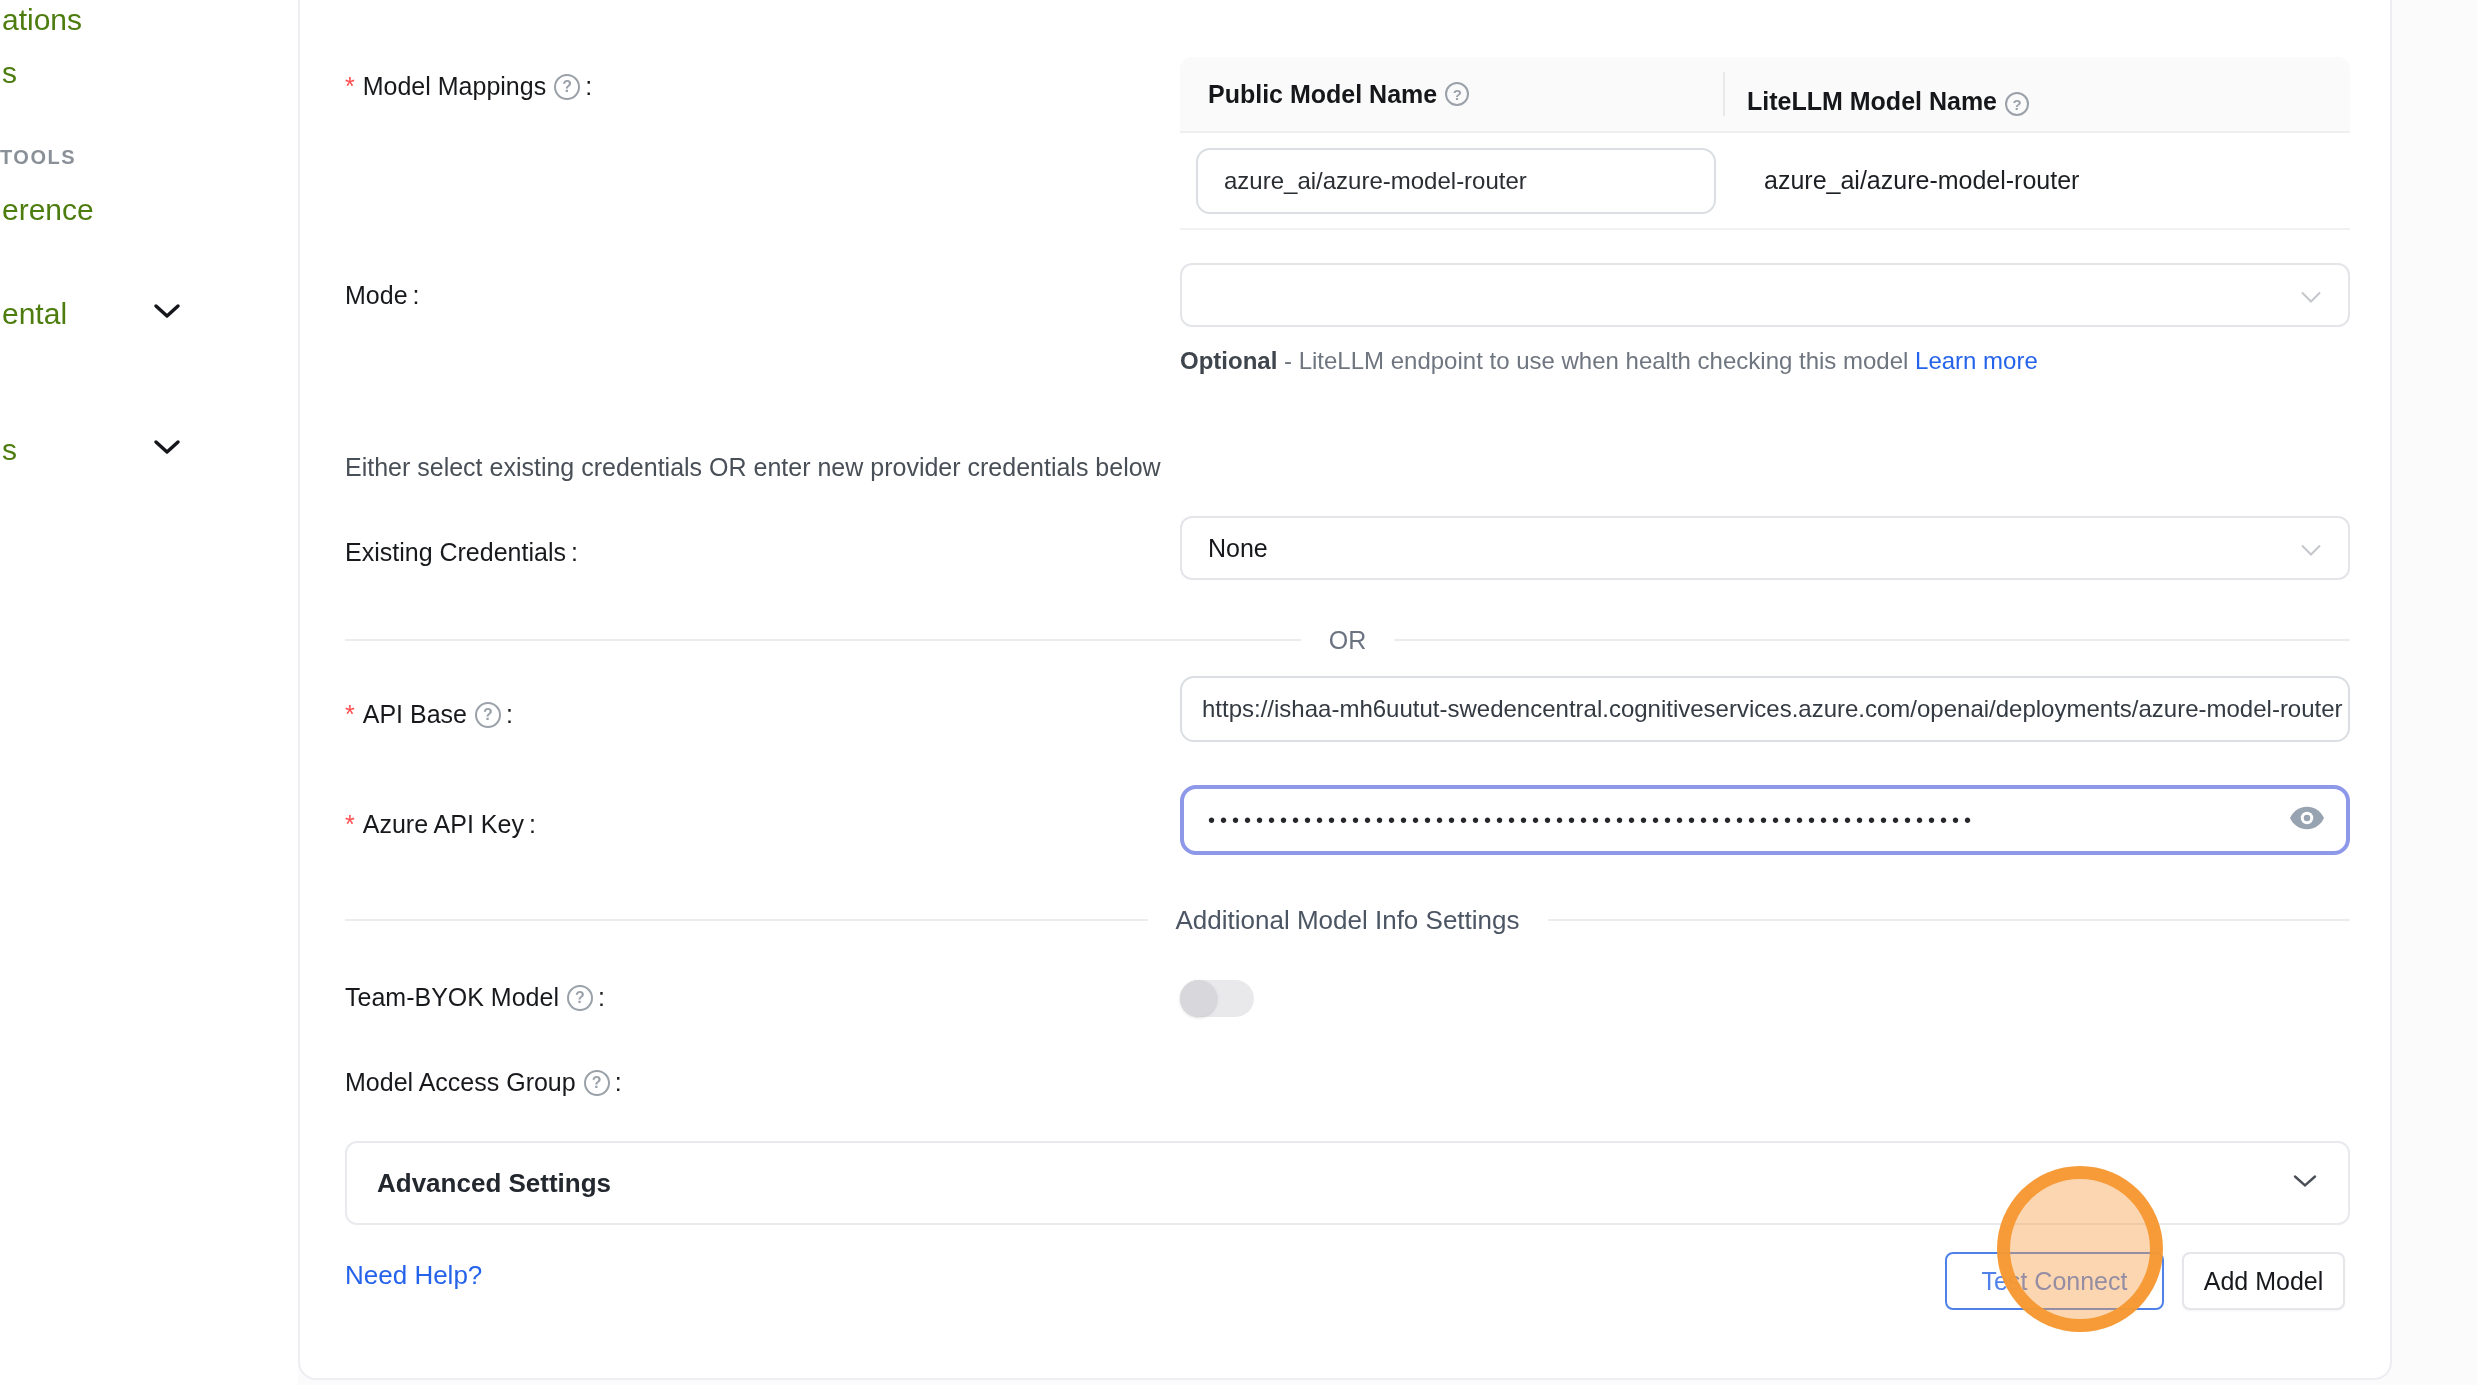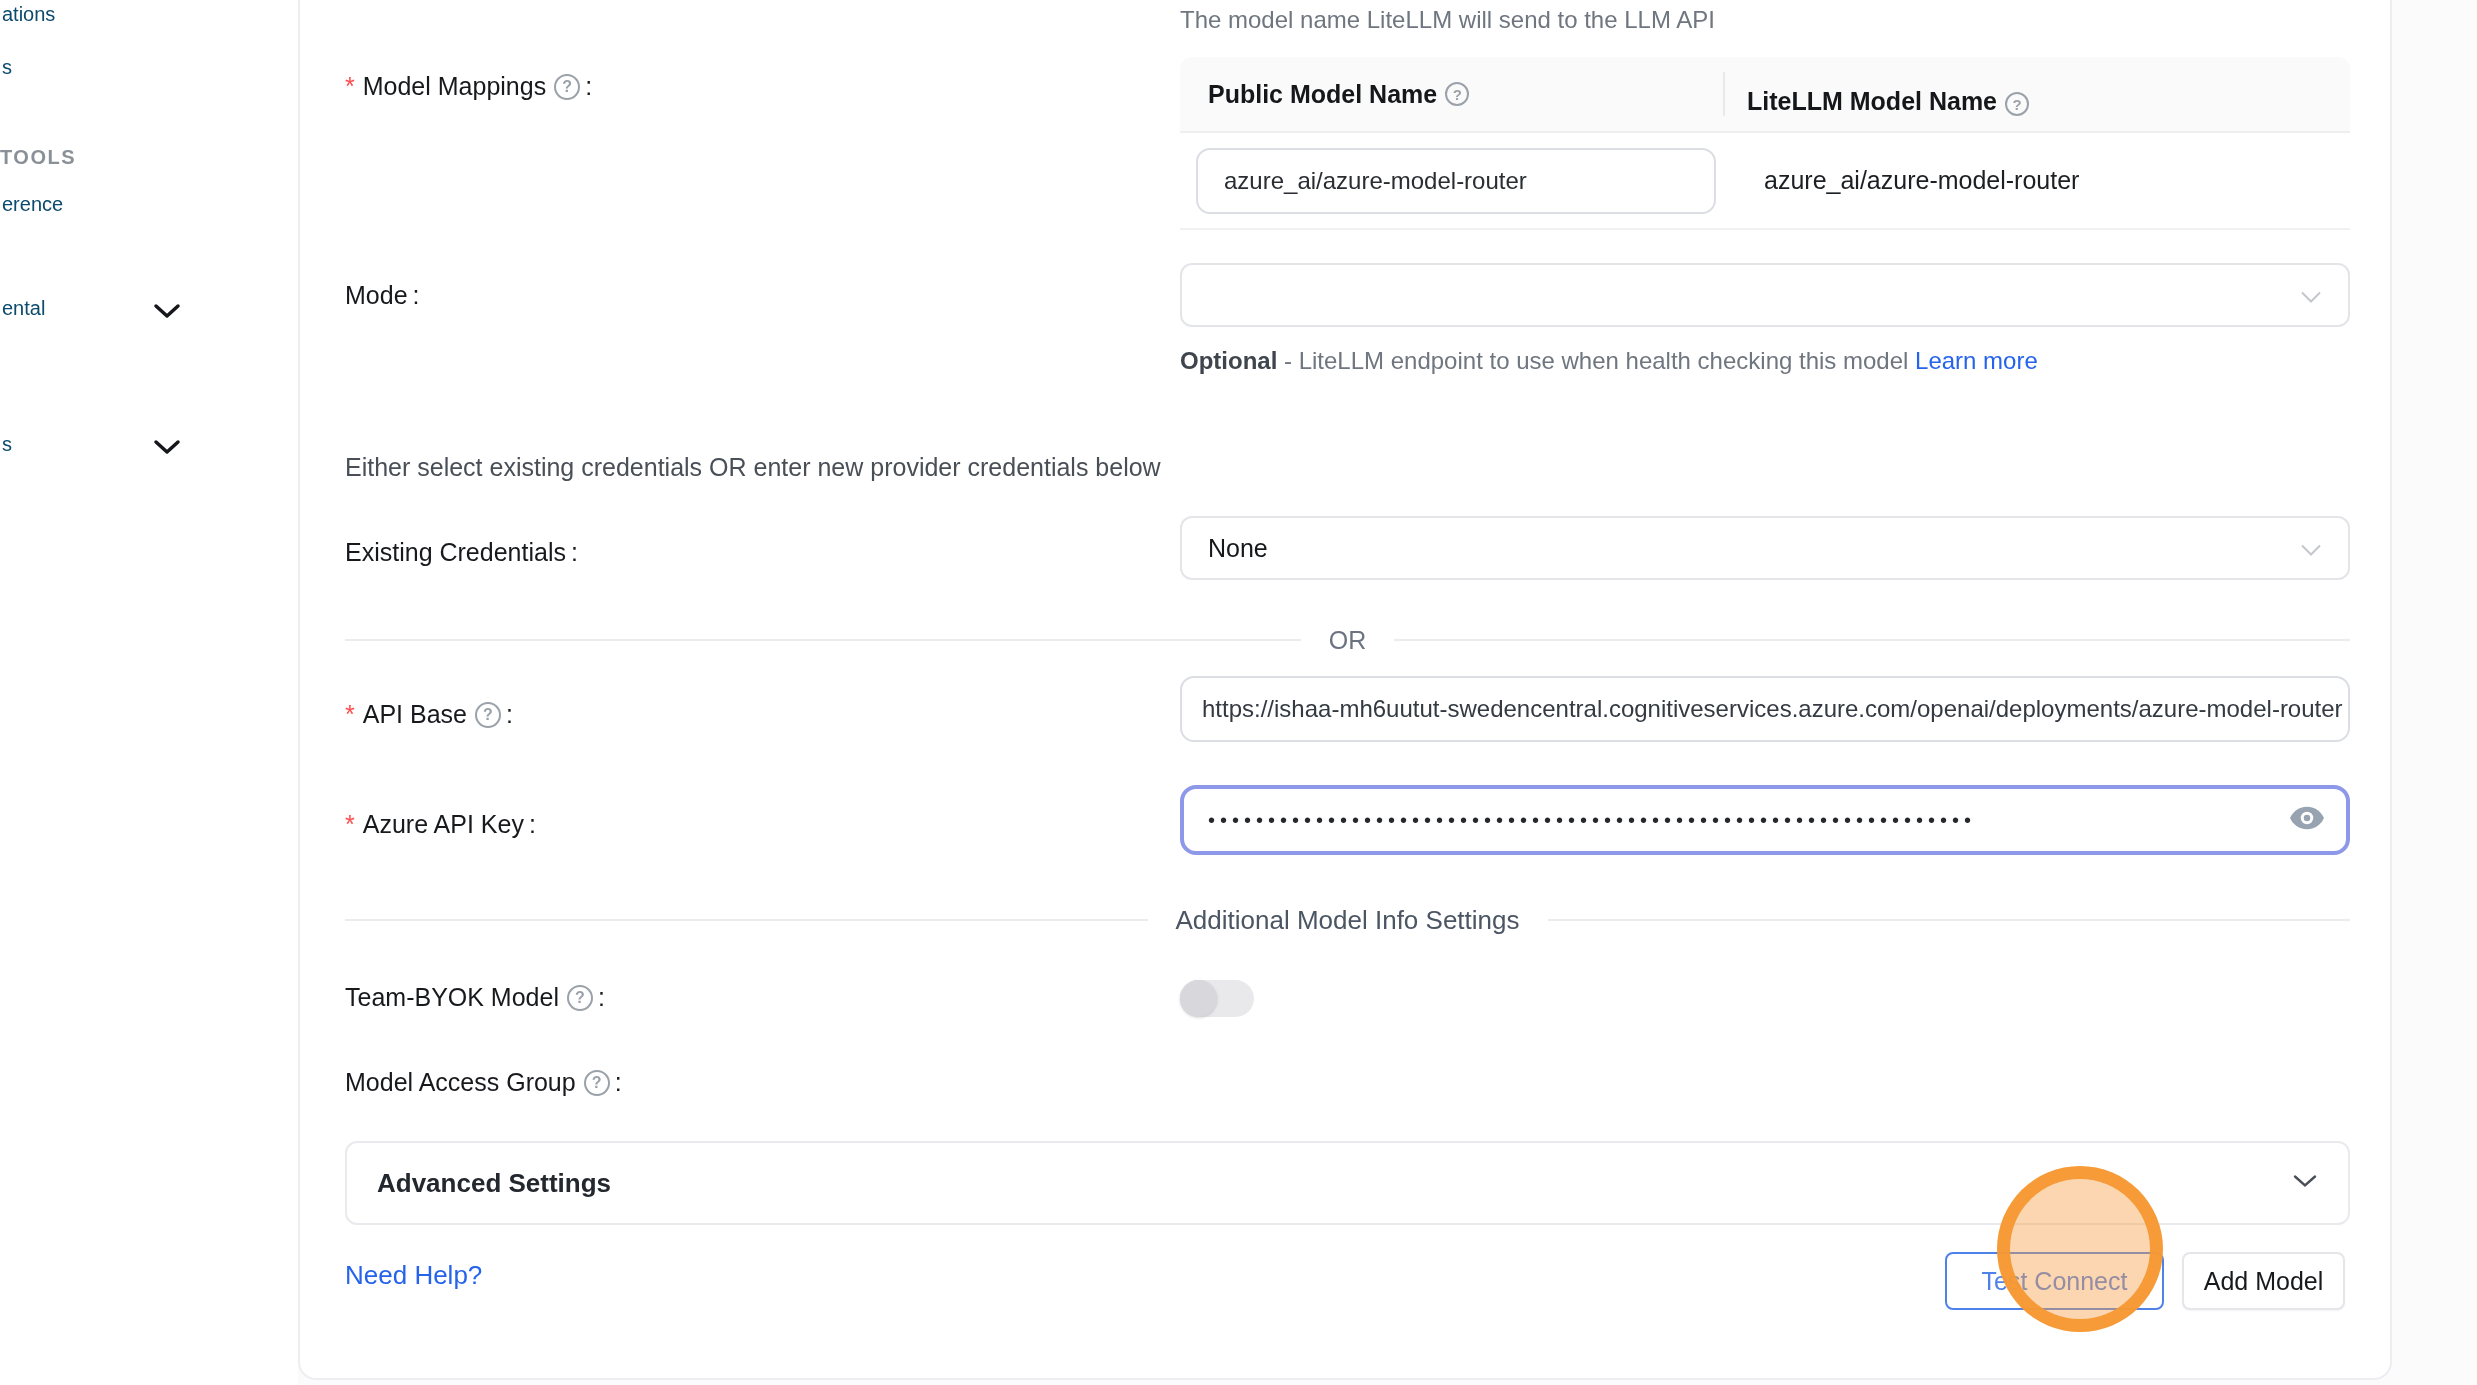--- a/index.html
+++ b/index.html
@@ -7,21 +7,21 @@
   body {
     position:relative; overflow:hidden;
     background:#fbfbfc;
     font-family:"Liberation Sans","DejaVu Sans",sans-serif;
     color:#17191c;
   }
   .abs { position:absolute; }
 
   
   .sidebar { position:absolute; left:0; top:0; width:298px; height:1385px; background:#fff; z-index:1; }
-  .sb-item { position:absolute; left:2px; font-size:20px; font-weight:500; color:#0c4a6e; white-space:nowrap; }
+  .sb-item { position:absolute; left:2px; font-size:30px; font-weight:500; color:#4d7c0f; white-space:nowrap; }
   .sb-section { position:absolute; left:0; font-size:20px; font-weight:600; color:#8a9097; letter-spacing:1.5px;margin-top:16px; }
   .sb-chev { position:absolute; left:152px; }
 
   
   .card { position:absolute; left:298px; top:-30px; width:2094px; height:1410px;
           background:#fff; border:2px solid #eceef1; border-radius:18px; z-index:2; }
 
   .content { position:absolute; left:0; top:0; width:2477px; height:1385px; z-index:3; }
 
   .hint-top { left:1180px; top:6px; font-size:24px; color:#6f7680; }
@@ -112,21 +112,20 @@
     <svg width="30" height="16" viewBox="0 0 30 16">
         <polyline points="4,3 15,13 26,3" fill="none" stroke="#15171a" stroke-width="3.5" stroke-linecap="round" stroke-linejoin="round"></polyline>
       </svg>
   </span>
 </div>
 
 <div class="card"></div>
 
 <div class="content">
 
-  <div class="abs hint-top">The model name LiteLLM will send to the LLM API</div>
 
   <div class="abs form-label" style="left:345px; top:72px">
     <span class="req">*</span>
     <span>Model Mappings</span>
     <span class="qicon">?</span>
     <span class="colon">:</span>
   </div>
 
   <div class="abs map-table">
     <div class="map-head">

